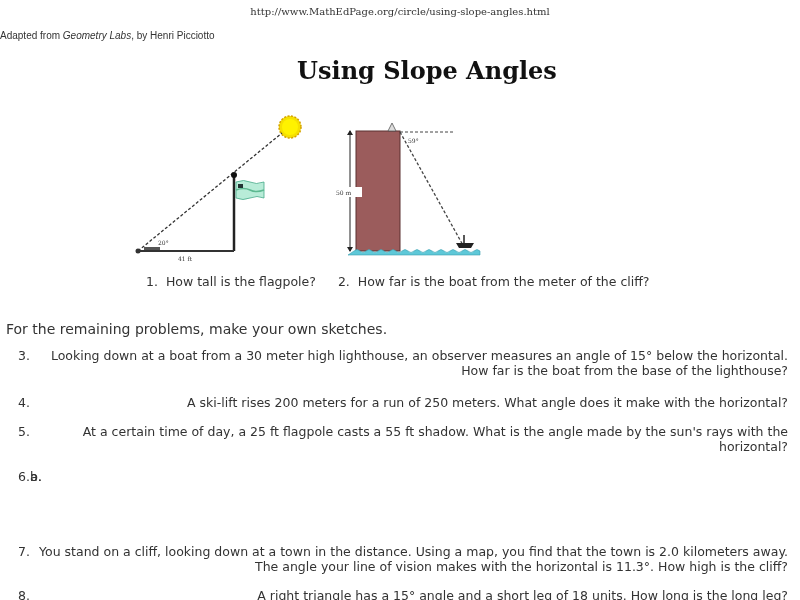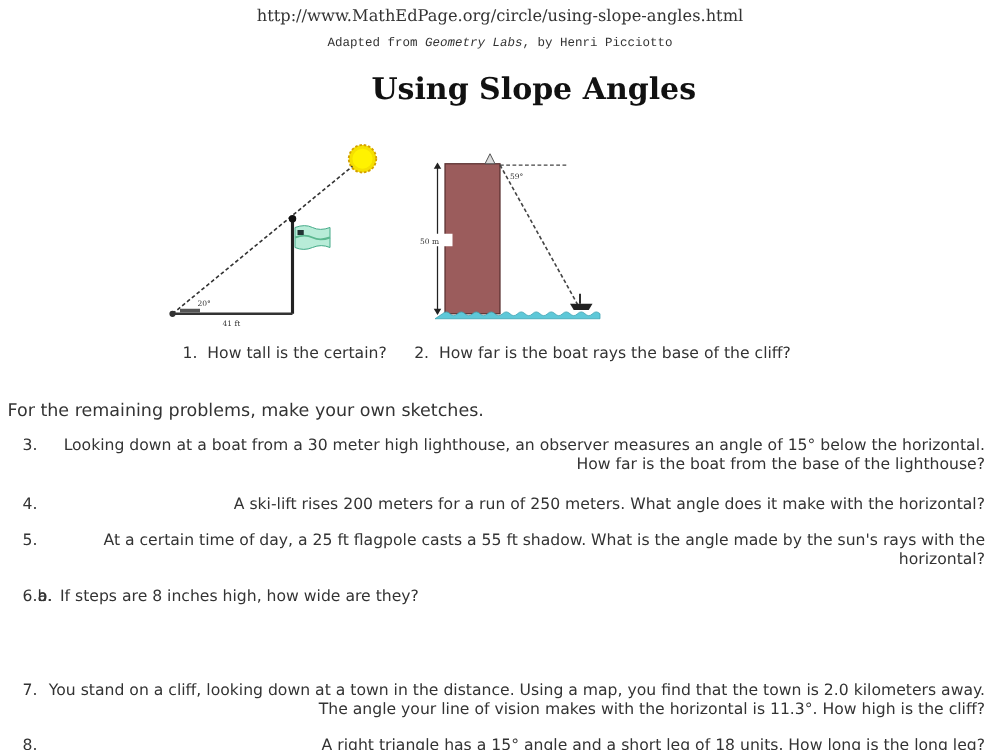--- a/index.html
+++ b/index.html
@@ -1,20 +1,20 @@
 <!DOCTYPE html>
 <html><head>
 <meta charset="utf-8">
 <style>
   html, body { margin: 0; padding: 0; background: #ffffff; }
   body { width: 800px; height: 600px; overflow: hidden; position: relative; color: #222; }
   .url { position: absolute; top: 6px; left: 0; width: 800px; text-align: center;
-    font-family: "DejaVu Serif", serif; font-size: 13px; color: #333; }
-  .credit { position: absolute; top: 30px; left: 0; width: 800px; text-align: center;
-    font-family: Liberation Mono, monospace; font-size: 10px; color: #333; }
+    font-family: "DejaVu Serif", serif; font-size: 10px; color: #333; }
+  .credit { position: absolute; top: 30px; left: 0; width: 800px; text-align: left;
+    font-family: Liberation Sans, sans-serif; font-size: 10px; color: #333; }
   .credit i { font-style: italic; }
   .title { position: absolute; top: 56px; left: 0; width: 800px; text-align: center;
     font-family: "DejaVu Serif", serif; font-size: 24px; font-weight: bold; color: #111; margin: 0; padding-left: 27px; }
   .fig { position: absolute; }
   .captions { position: absolute; top: 274px; left: 146px; font-family: "DejaVu Sans", sans-serif;
     font-size: 12.5px; color: #333; white-space: nowrap; }
   .captions span.gap { display: inline-block; width: 18px; }
   .intro { position: absolute; top: 321px; left: 6px; font-family: "DejaVu Sans", sans-serif;
     font-size: 14px; color: #333; }
   .problems { position: absolute; left: 0; top: 348px; width: 800px;
@@ -64,44 +64,44 @@
   <text x="6" y="80" font-family="DejaVu Serif, serif" font-size="6" fill="#333">50 m</text>
   <path d="M24 136 q3 -3 6 0 t6 0 t6 0 t6 0 t6 0 t6 0 t6 0 t6 0 t6 0 t6 0 t6 0 t6 0 t6 0 t6 0 t6 0 t6 0 t6 0 t6 0 t6 0 t6 0 t6 0 v4 h-132 z" fill="#5ec8d8" stroke="#3aa0b0" stroke-width="0.6"></path>
   <g>
     <path d="M126 128 h18 l-3 5 h-12 z" fill="#222"></path>
     <line x1="134" y1="120" x2="134" y2="128" stroke="#222" stroke-width="1.5"></line>
   </g>
 </svg>
 
 <div class="captions">
   <span>1.</span>&nbsp;
-  <span>How tall is the certain?</span><span class="gap"></span>
+  <span>How tall is the flagpole?</span><span class="gap"></span>
   <span>2.</span>&nbsp;
-  <span>How far is the boat rays the base of the cliff?</span>
+  <span>How far is the boat from the meter of the cliff?</span>
 </div>
 
 <div class="intro">For the remaining problems, make your own sketches.</div>
 
 <div class="problems">
   <div class="prob" style="top:0px;">
     <span class="num">3.</span>
     <div class="txt">Looking down at a boat from a 30 meter high lighthouse, an observer measures an angle of 15° below the horizontal. How far is the boat from the base of the lighthouse?</div>
   </div>
   <div class="prob" style="top:47px;">
     <span class="num">4.</span>
     <div class="txt">A ski-lift rises 200 meters for a run of 250 meters. What angle does it make with the horizontal?</div>
   </div>
   <div class="prob" style="top:76px;">
     <span class="num">5.</span>
     <div class="txt">At a certain time of day, a 25 ft flagpole casts a 55 ft shadow. What is the angle made by the sun's rays with the horizontal?</div>
   </div>
   <div class="prob" style="top:121px;">
     <span class="num">6.</span>
     <div class="sub"><span class="sl">a.</span></div>
-    <div class="sub"><span class="sl">b.</span><span>If steps are 8 inches high, how wide are they?</span></div>
+    <div class="sub"><span class="sl">b.</span></div>
   </div>
   <div class="prob" style="top:196px;">
     <span class="num">7.</span>
     <div class="txt">You stand on a cliff, looking down at a town in the distance. Using a map, you find that the town is 2.0 kilometers away. The angle your line of vision makes with the horizontal is 11.3°. How high is the cliff?</div>
   </div>
   <div class="prob" style="top:240px;">
     <span class="num">8.</span>
     <div class="txt">A right triangle has a 15° angle and a short leg of 18 units. How long is the long leg?</div>
   </div>
 </div>

